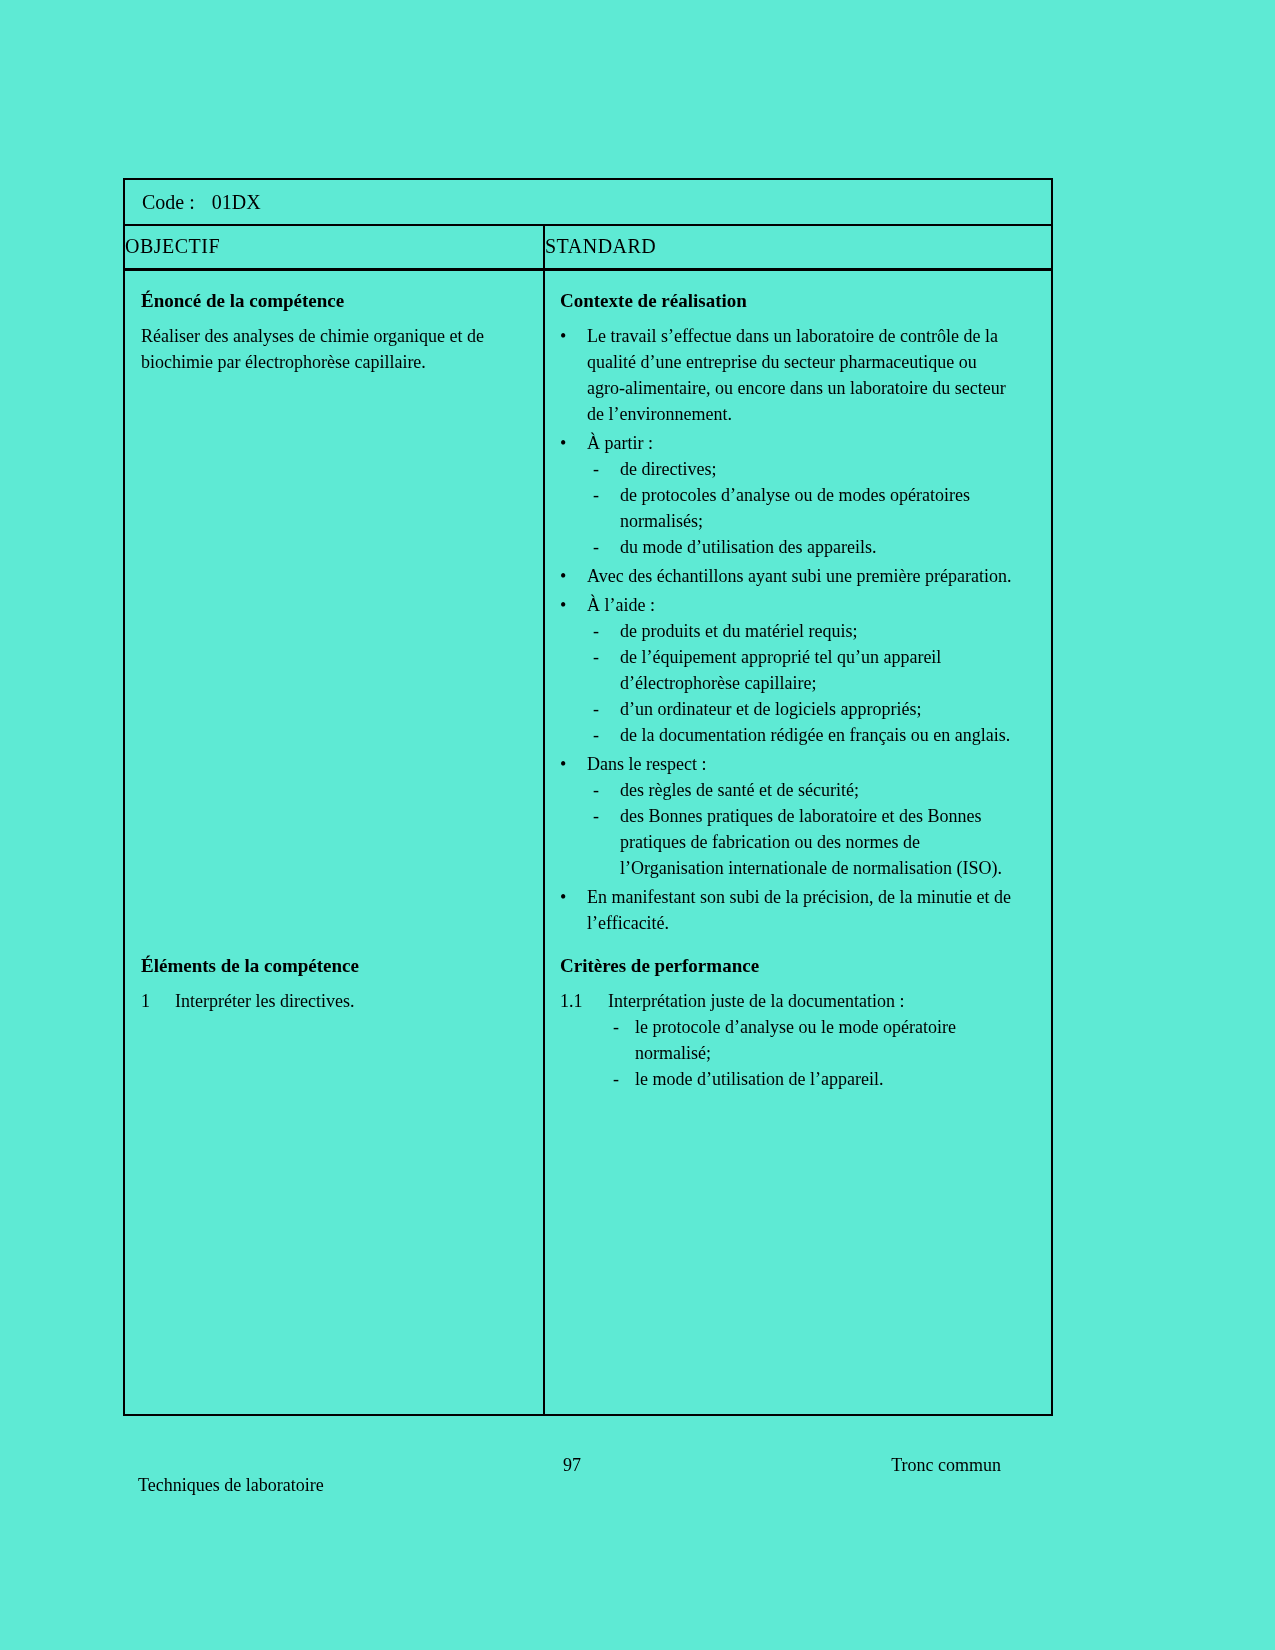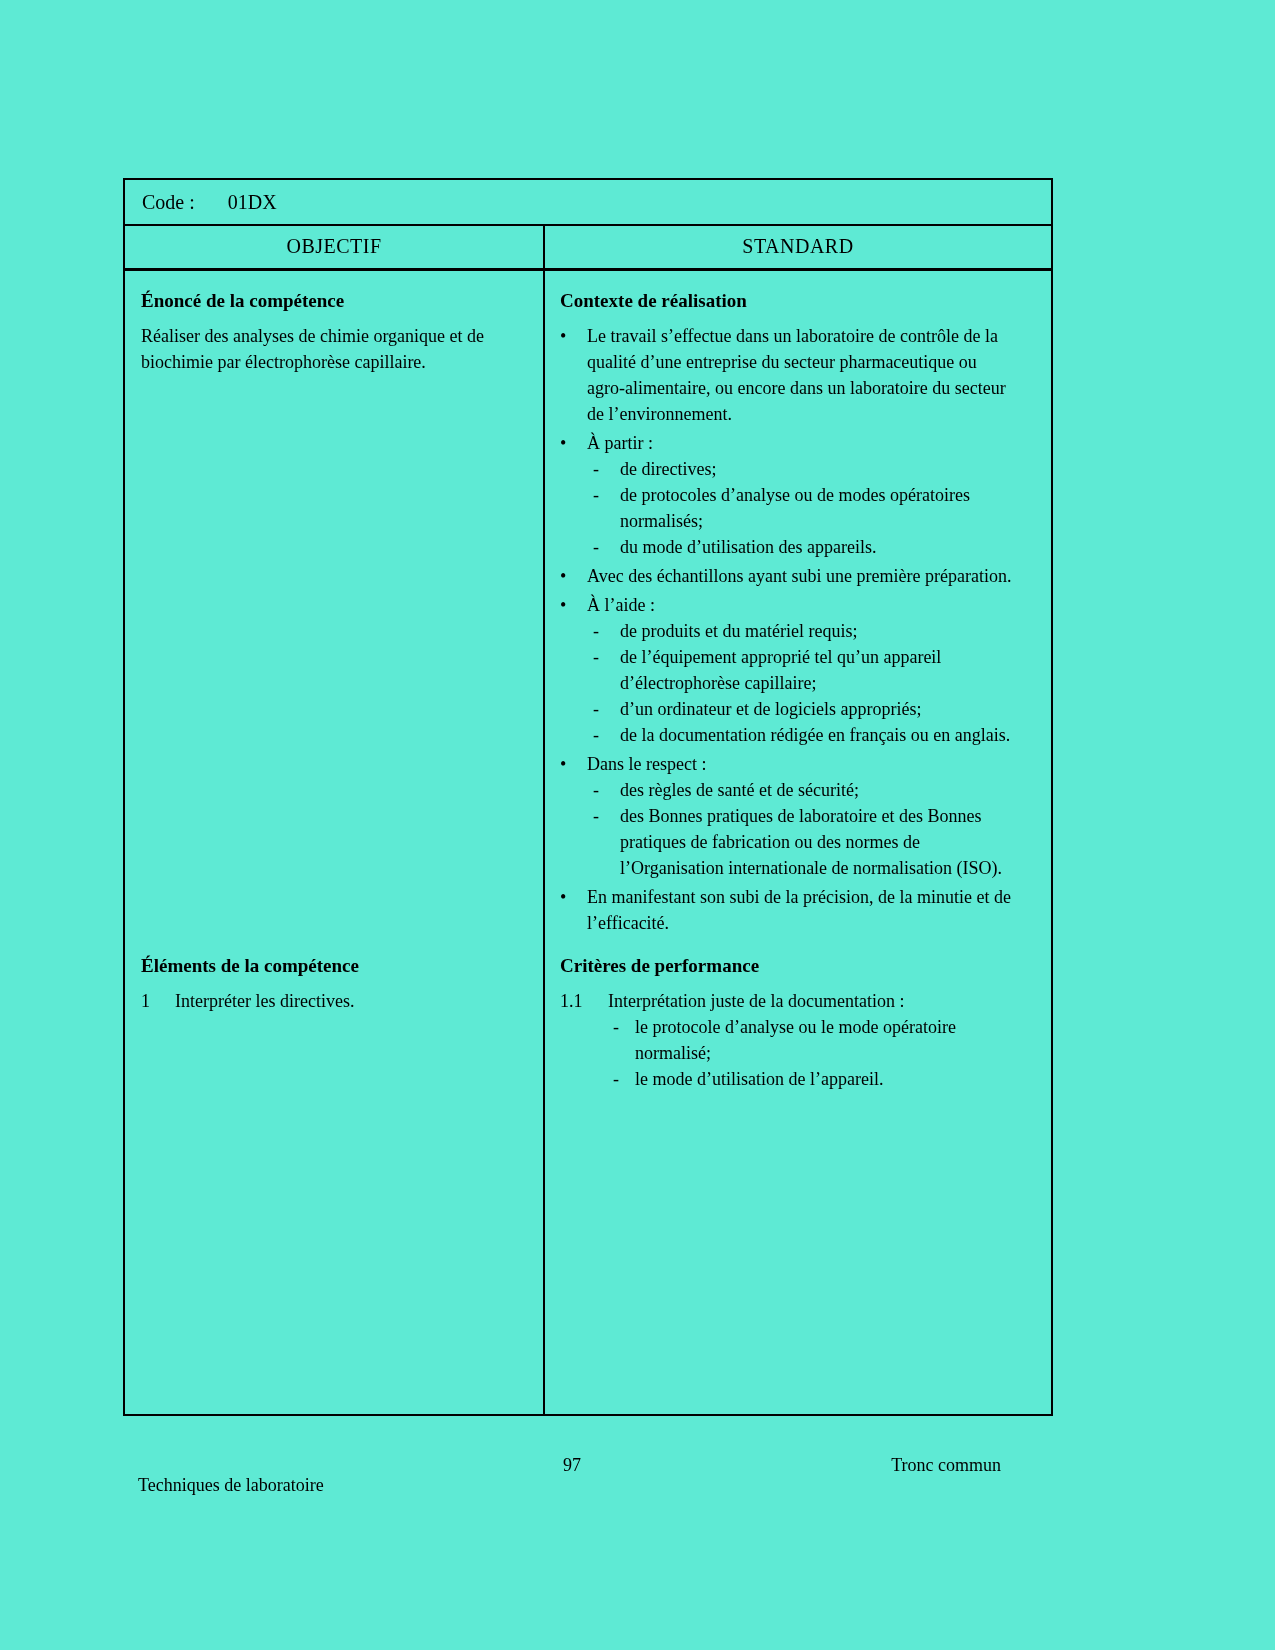--- a/index.html
+++ b/index.html
@@ -32,30 +32,29 @@
   .code-row {
     flex: none;
     height: 46px;
     box-sizing: border-box;
     border-bottom: 2px solid #000;
     display: flex;
     align-items: center;
     padding-left: 17px;
     font-size: 20px;
   }
-  .code-value { margin-left: 33px; }
+  .code-value { margin-left: 17px; }
   .header-row {
     flex: none;
     display: grid;
     grid-template-columns: 418px 1fr;
     border-bottom: 3px solid #000;
   }
   .header-cell {
     font-size: 20px;
-    text-align: center;
     padding: 7px 0 9px 0;
     letter-spacing: 0.5px;
   }
   .header-cell.right { border-left: 2px solid #000; }
   .body-grid {
     flex: 1;
     display: grid;
     grid-template-columns: 418px 1fr;
     grid-template-rows: auto 1fr;
   }

